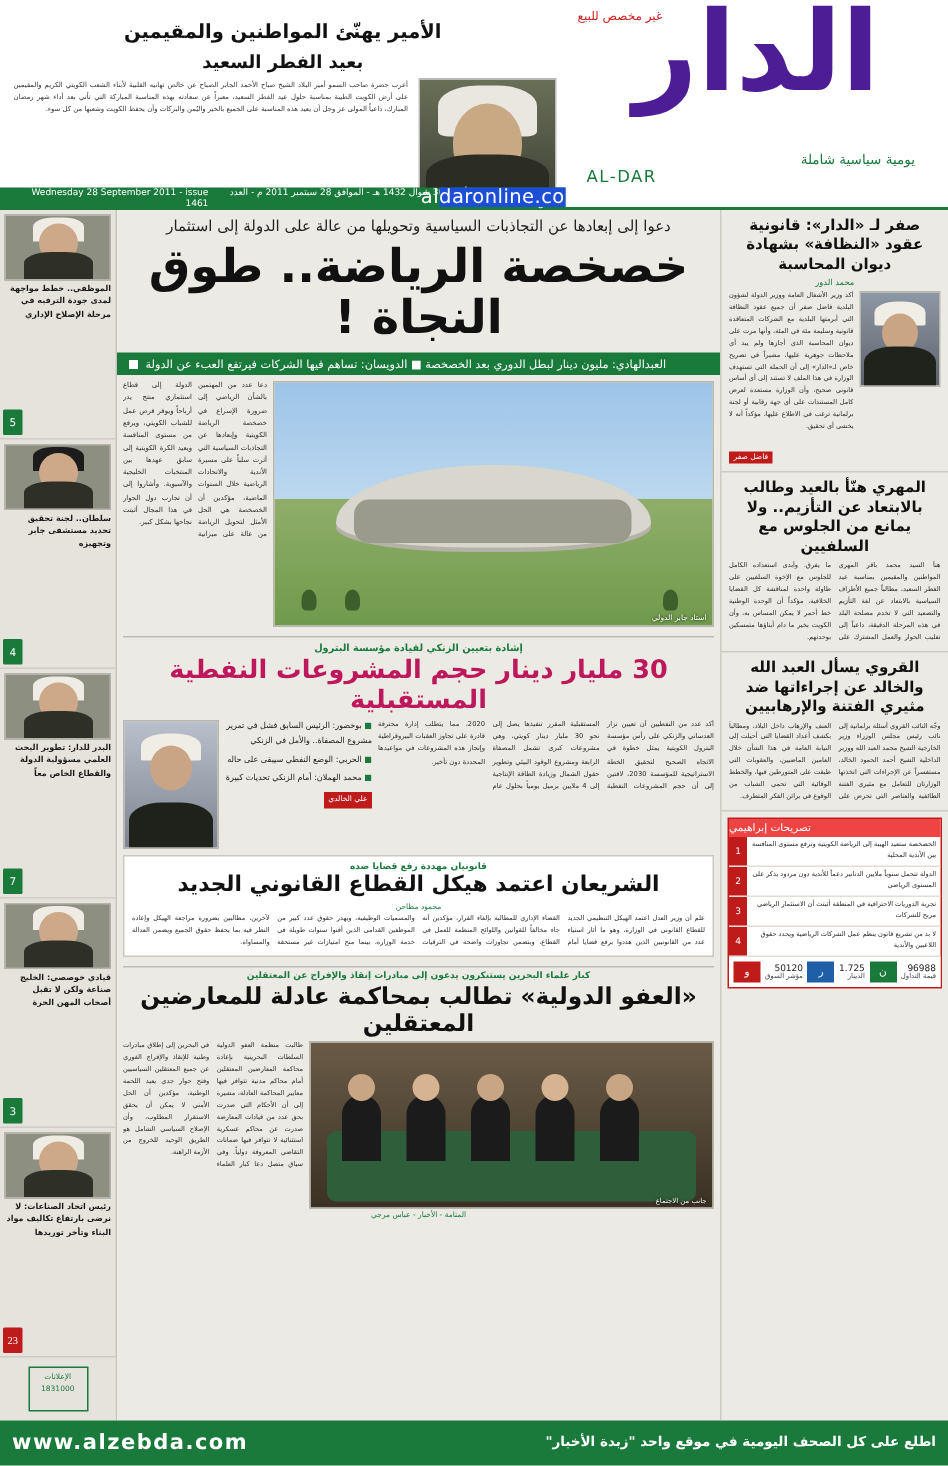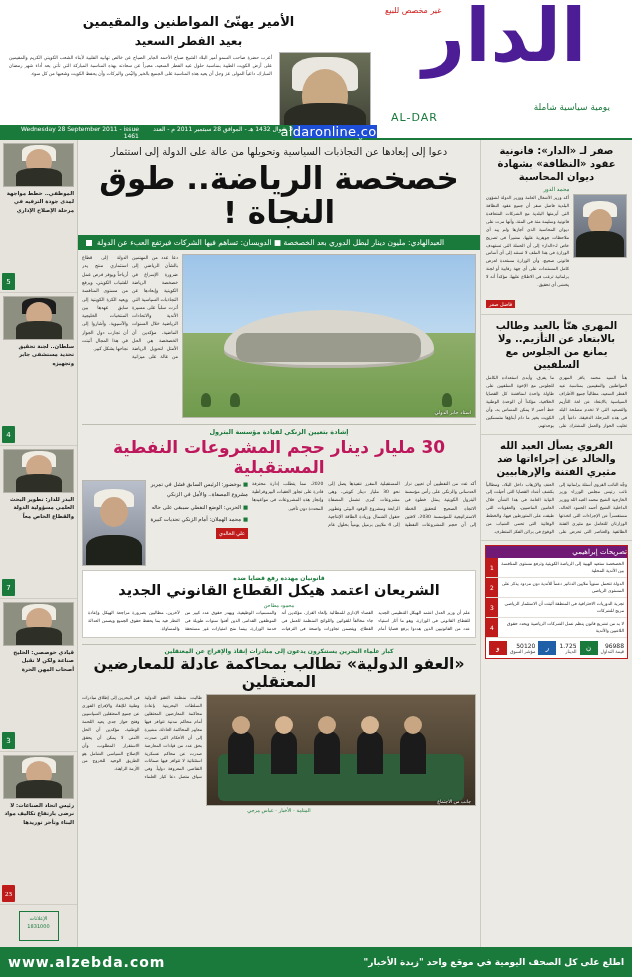--- a/index.html
+++ b/index.html
@@ -482,21 +482,21 @@
   .rs-para {
     direction: rtl; font-size:4.4px; line-height:1.8; color:#2a2a2a;
     text-align:justify; column-count:2; column-gap:5px; overflow:hidden;
   }
 
   
   .stmt {
     margin:4px; border:1px solid #c01b1b; background:#fff;
   }
   .stmt-head {
-    background:#701a75; color:#fff; direction:rtl; text-align:right;
+    background:#ef4444; color:#fff; direction:rtl; text-align:left;
     font-size:7px; padding:2px 0;
   }
   .stmt-row {
     display:flex; flex-direction:row-reverse; align-items:stretch;
     border-bottom:1px solid #e2ded5; direction:rtl;
   }
   .stmt-num {
     flex:0 0 12px; background:#c01b1b; color:#fff; font-size:6px;
     display:flex; align-items:center; justify-content:center;
   }

